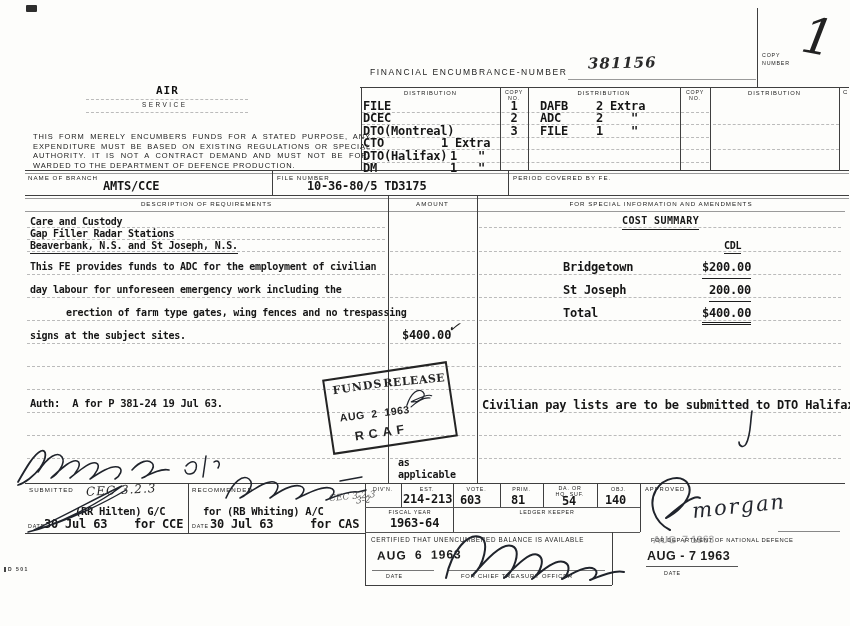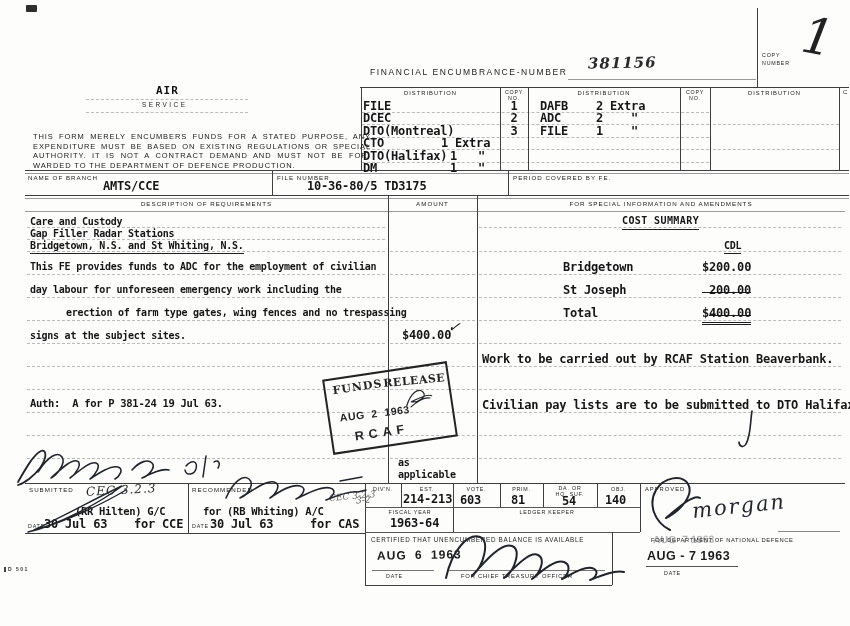--- a/index.html
+++ b/index.html
@@ -9,21 +9,21 @@
   .lbl{font:400 6.2px/1.15 "Liberation Sans",sans-serif;letter-spacing:1px;color:#222;}
   .lblS{font:400 5.3px/1.2 "Liberation Sans",sans-serif;letter-spacing:.8px;color:#222;}
   .type{font:700 10px/1.15 "DejaVu Sans Mono",monospace;letter-spacing:-.25px;color:#161616;}
   .typeM{font:700 10.5px/1.15 "DejaVu Sans Mono",monospace;letter-spacing:-.3px;color:#161616;}
   .typeL{font:700 12px/1.15 "DejaVu Sans Mono",monospace;letter-spacing:-.2px;color:#161616;}
   .hand{font-family:"DejaVu Serif",serif;font-style:italic;color:#2a2a2a;}
   .hl{position:absolute;border-top:1.2px solid #3f3f3f;z-index:1;}
   .hlf{border-top:1px solid #9a9a9a;}
   .vl{position:absolute;border-left:1px solid #3f3f3f;z-index:1;}
   .gl{position:absolute;border-top:1px dashed #a6a6a6;opacity:.75;z-index:0;}
-  .ul{border-bottom:1.4px solid #1d1d1d;padding-bottom:17px;}
+  .ul{border-bottom:1.4px solid #1d1d1d;padding-bottom:3px;}
   .dul{border-bottom:3.5px double #1d1d1d;padding-bottom:1px;}
   .ctr{text-align:center;}
   svg{position:absolute;z-index:3;overflow:visible;}
   .sig path{fill:none;stroke:#20242c;stroke-linecap:round;stroke-linejoin:round;}
   #stamp{position:absolute;left:327px;top:370px;width:122px;height:72px;border:2.5px solid #242424;
          transform:rotate(-8.5deg);color:#242424;z-index:4;}
   .stampTxt{font-family:"DejaVu Serif",serif;font-weight:700;}
   .dstamp{font:700 12px "Liberation Sans",sans-serif;color:#1c1c1c;}
 </style>
 </head>
@@ -142,41 +142,40 @@
 
   <div class="t lbl ctr" style="left:25px;top:200px;width:363px;">DESCRIPTION OF REQUIREMENTS</div>
   <div class="t lbl ctr" style="left:388px;top:200px;width:89px;">AMOUNT</div>
   <div class="t lbl ctr" style="left:477px;top:200px;width:368px;">FOR SPECIAL INFORMATION AND AMENDMENTS</div>
   <div class="hl hlf" style="left:25px;top:211px;width:820px;"></div>
   <div class="vl" style="left:388px;top:196px;height:287px;"></div>
   <div class="vl" style="left:477px;top:196px;height:287px;"></div>
 
   <div class="t type" style="left:30px;top:216px;">Care and Custody</div>
   <div class="t type" style="left:30px;top:228px;">Gap Filler Radar Stations</div>
-  <div class="t type ul3" style="left:30px;top:240px;border-bottom:1.2px solid #222;padding-bottom:1.5px;">Bridgetown, N.S. and St Whiting, N.S.</div>
+  <div class="t type ul3" style="left:30px;top:240px;border-bottom:1.2px solid #222;padding-bottom:1.5px;">Beaverbank, N.S. and St Joseph, N.S.</div>
   <div class="t type" style="left:30px;top:284px;">day labour for unforeseen emergency work including the</div>
   <div class="t type" style="left:30px;top:261px;">This FE provides funds to ADC for the employment of civilian</div>
   <div class="t type" style="left:30px;top:307px;margin-left:36px;">erection of farm type gates, wing fences and no trespassing</div>
   <div class="t type" style="left:30px;top:330px;">signs at the subject sites.</div>
   <div class="t typeM" style="left:30px;top:397px;">Auth:  A for P 381-24 19 Jul 63.</div>
 
   <div class="t typeL" style="left:402px;top:329px;">$400.00</div>
   <div class="t" style="left:448px;top:318px;font:400 15px 'DejaVu Serif',serif;font-style:italic;transform:rotate(8deg);color:#222;">✓</div>
   <div class="t type" style="left:398px;top:457px;">as</div>
   <div class="t type" style="left:398px;top:469px;">applicable</div>
 
   <div class="t type" style="left:622px;top:215px;border-bottom:1.2px solid #222;padding-bottom:2px;letter-spacing:.4px;">COST SUMMARY</div>
   <div class="t type" style="left:724px;top:240px;border-bottom:1.2px solid #222;padding-bottom:1px;">CDL</div>
   <div class="t typeL" style="left:563px;top:261px;">Bridgetown</div>
   <div class="t typeL ul" style="left:702px;top:261px;">$200.00</div>
   <div class="t typeL" style="left:563px;top:284px;">St Joseph</div>
   <div class="t typeL ul" style="left:709px;top:284px;">200.00</div>
   <div class="t typeL" style="left:563px;top:307px;">Total</div>
   <div class="t typeL dul" style="left:702px;top:307px;">$400.00</div>
-  <div class="t typeL" style="left:482px;top:353px;">Work to be carried out by RCAF Station Beaverbank.</div>
   <div class="t typeL" style="left:482px;top:399px;">Civilian pay lists are to be submitted to DTO Halifax.</div>
   <svg class="sig" style="left:735px;top:408px;" width="24" height="44" viewBox="0 0 24 44">
     <path d="M17,3 C15,15 16,27 11,36 C9,40 4,39 4,34" stroke-width="1.6"></path>
   </svg>
 
   <div id="stamp">
     <span class="t stampTxt" style="left:7px;top:4px;font-size:11px;letter-spacing:1px;">FUNDS</span>
     <span class="t stampTxt" style="left:58px;top:6px;font-size:11px;letter-spacing:.5px;transform:rotate(3deg);">RELEASE</span>
     <svg class="sig" style="left:72px;top:18px;" width="36" height="22" viewBox="0 0 36 22">
       <path d="M6,18 C12,6 20,2 24,7 C28,12 18,17 11,15 C18,13 28,9 32,12 M10,20 C16,16 24,12 30,14" stroke-width="1.2"></path>

